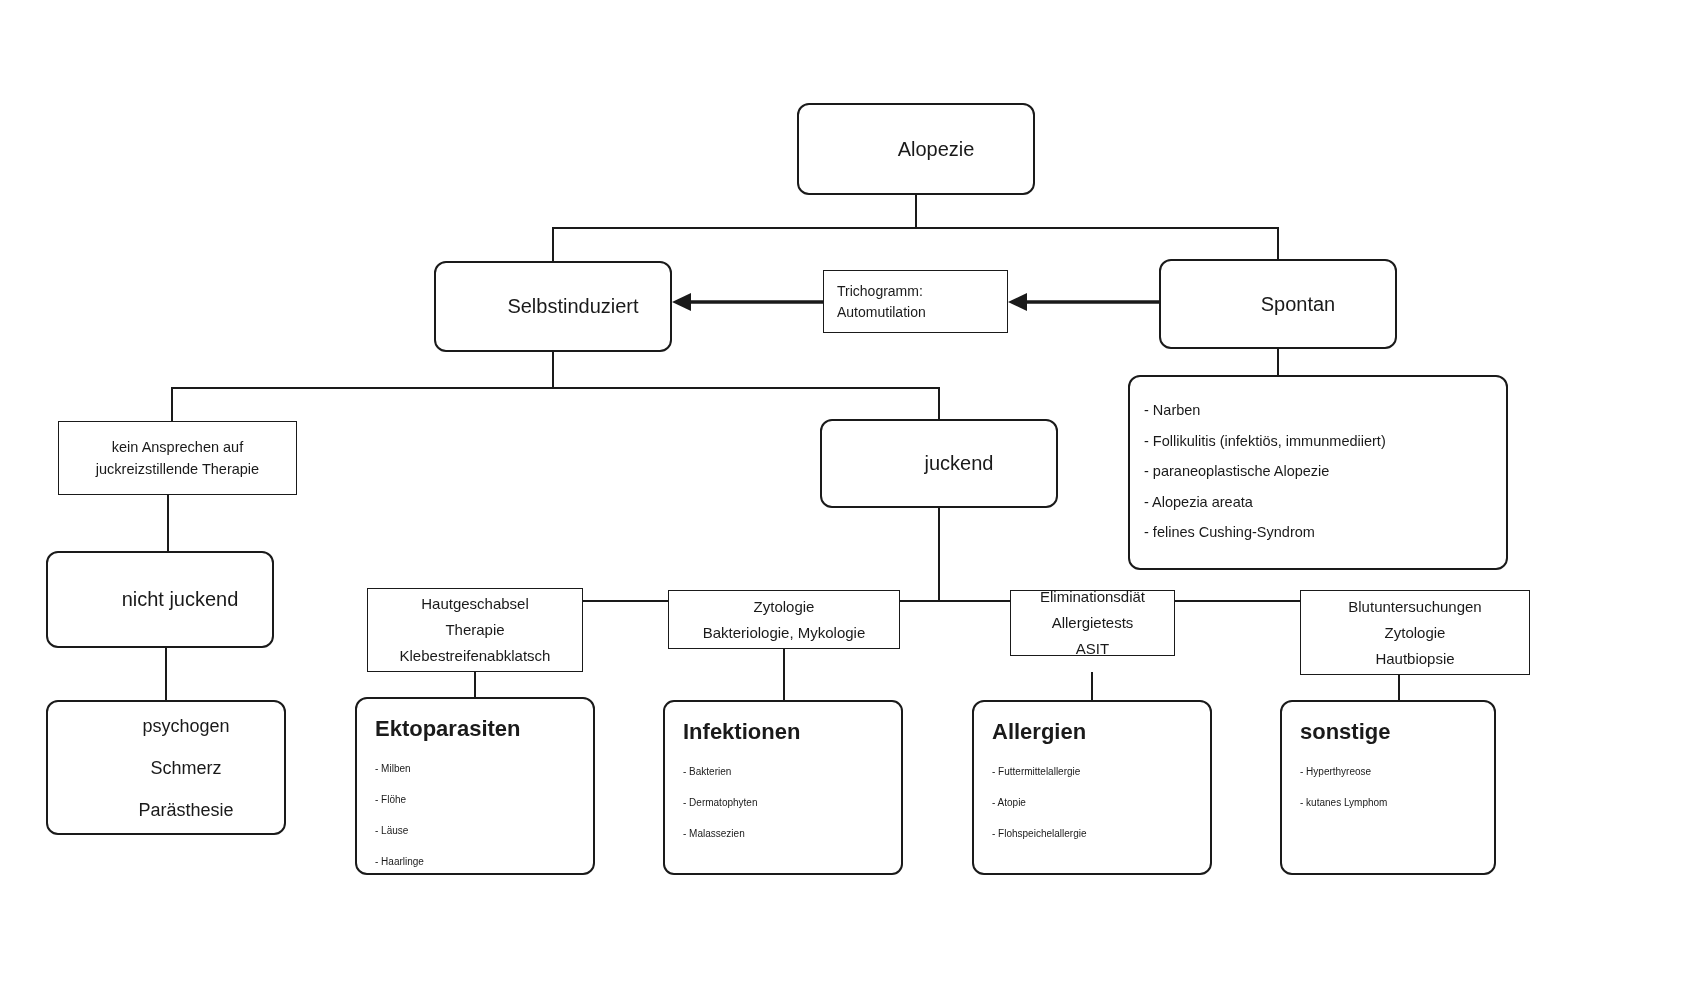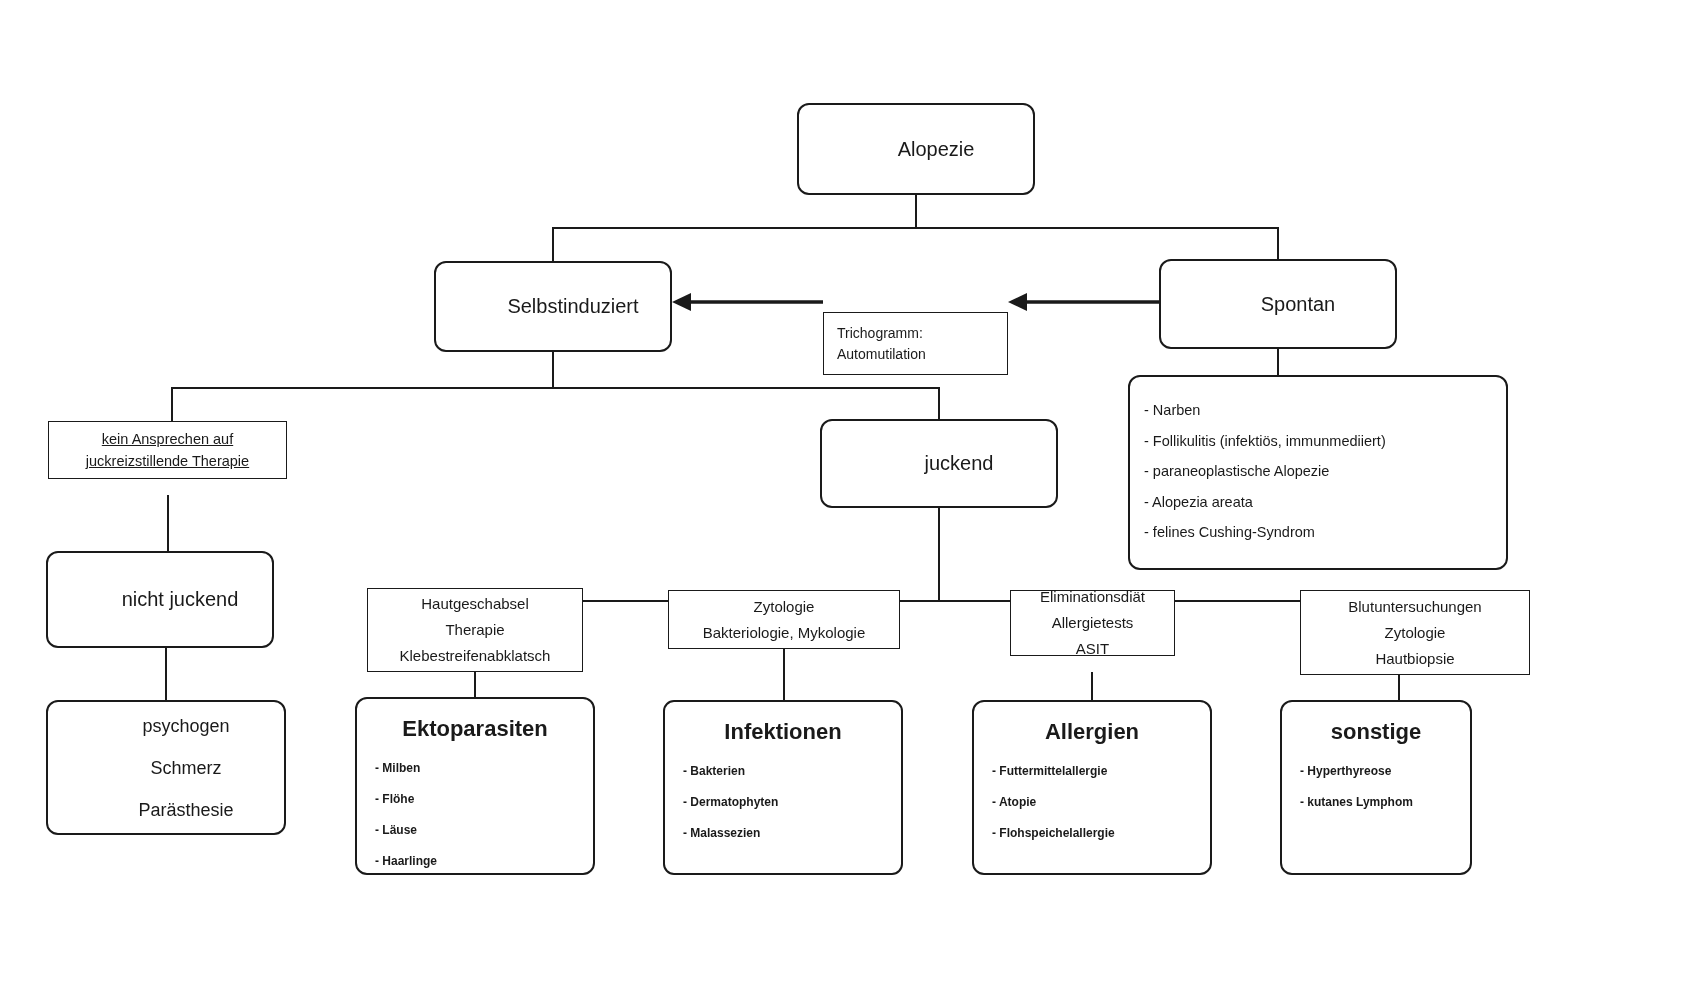--- a/index.html
+++ b/index.html
@@ -38,52 +38,52 @@
   }
   .rounded { border-radius: 12px; padding-left: 40px; }
   .rect { border-radius: 0; border-width: 1.5px; }
   .big-label { font-size: 20px; }
 
   
   #alopezie        { left: 797px;  top: 103px; width: 238px; height: 92px; }
   #selbstinduziert { left: 434px;  top: 261px; width: 238px; height: 91px; }
   #trichogramm     { left: 823px;  top: 270px; width: 185px; height: 63px;
                      align-items: flex-start; text-align: left;
-                     padding-left: 13px; font-size: 14px; line-height: 21px; margin-top: 42px; }
+                     padding-left: 13px; font-size: 14px; line-height: 21px; }
   #spontan         { left: 1159px; top: 259px; width: 238px; height: 90px; }
   #spontan-list    { left: 1128px; top: 375px; width: 380px; height: 195px;
                      align-items: stretch; justify-content: center; text-align: left;
                      padding: 4px 10px 6px 14px; font-size: 14.5px; }
   #spontan-list .li { line-height: 30.5px; white-space: nowrap; }
 
-  #kein-ansprechen { left: 48px;  top: 421px; width: 239px; height: 58px;
-                     font-size: 14.5px; line-height: 22px; text-decoration: underline; }
+  #kein-ansprechen { left: 58px;  top: 421px; width: 239px; height: 74px;
+                     font-size: 14.5px; line-height: 22px; }
   #juckend         { left: 820px; top: 419px; width: 238px; height: 89px; }
   #nicht-juckend   { left: 46px;  top: 551px; width: 228px; height: 97px; }
   #psychogen       { left: 46px;  top: 700px; width: 240px; height: 135px;
                      font-size: 18px; }
   #psychogen .line { line-height: 42px; }
 
   
   .test-box { font-size: 15px; line-height: 26px; }
   #test-1 { left: 367px;  top: 588px; width: 216px; height: 84px; }
   #test-2 { left: 668px;  top: 590px; width: 232px; height: 59px; }
   #test-3 { left: 1010px; top: 590px; width: 165px; height: 66px; }
   #test-4 { left: 1300px; top: 590px; width: 230px; height: 85px; }
 
   
   .result-box { align-items: stretch; justify-content: flex-start;
                 text-align: left; padding: 12px 8px 6px 18px; }
-  .result-box .title { text-align: center; font-size: 22px; font-weight: 600;
+  .result-box .title { font-size: 22px; font-weight: 600;
                        margin: 4px 10px 10px 0; }
-  .result-box .li { font-size: 12px; line-height: 31px; white-space: nowrap; font-weight: bold; }
+  .result-box .li { font-size: 10px; line-height: 31px; white-space: nowrap; }
   #result-1 { left: 355px;  top: 697px; width: 240px; height: 178px; }
   #result-2 { left: 663px;  top: 700px; width: 240px; height: 175px; border-radius: 11px; }
   #result-3 { left: 972px;  top: 700px; width: 240px; height: 175px; }
-  #result-4 { left: 1280px; top: 700px; width: 192px; height: 175px; }
+  #result-4 { left: 1280px; top: 700px; width: 216px; height: 175px; }
 </style>
 </head>
 <body>
 
 <div class="canvas">
 
   <svg class="connectors" width="1700" height="1000" viewBox="0 0 1700 1000">
 
     <line x1="916" y1="195" x2="916" y2="228" stroke="#1a1a1a" stroke-width="2"></line>
     <line x1="552" y1="228" x2="1279" y2="228" stroke="#1a1a1a" stroke-width="2"></line>

